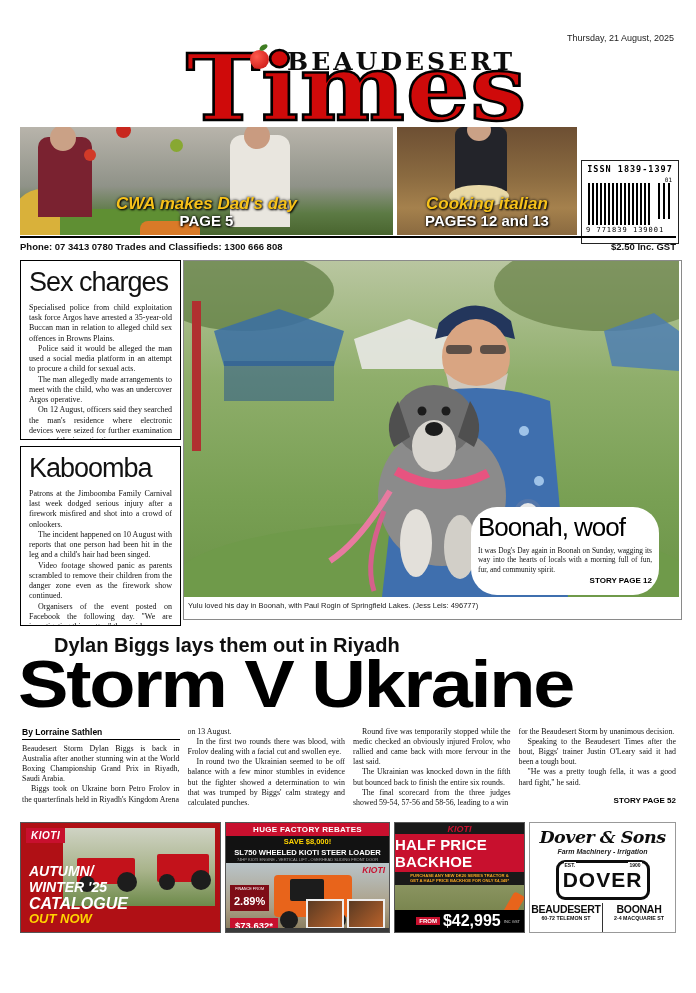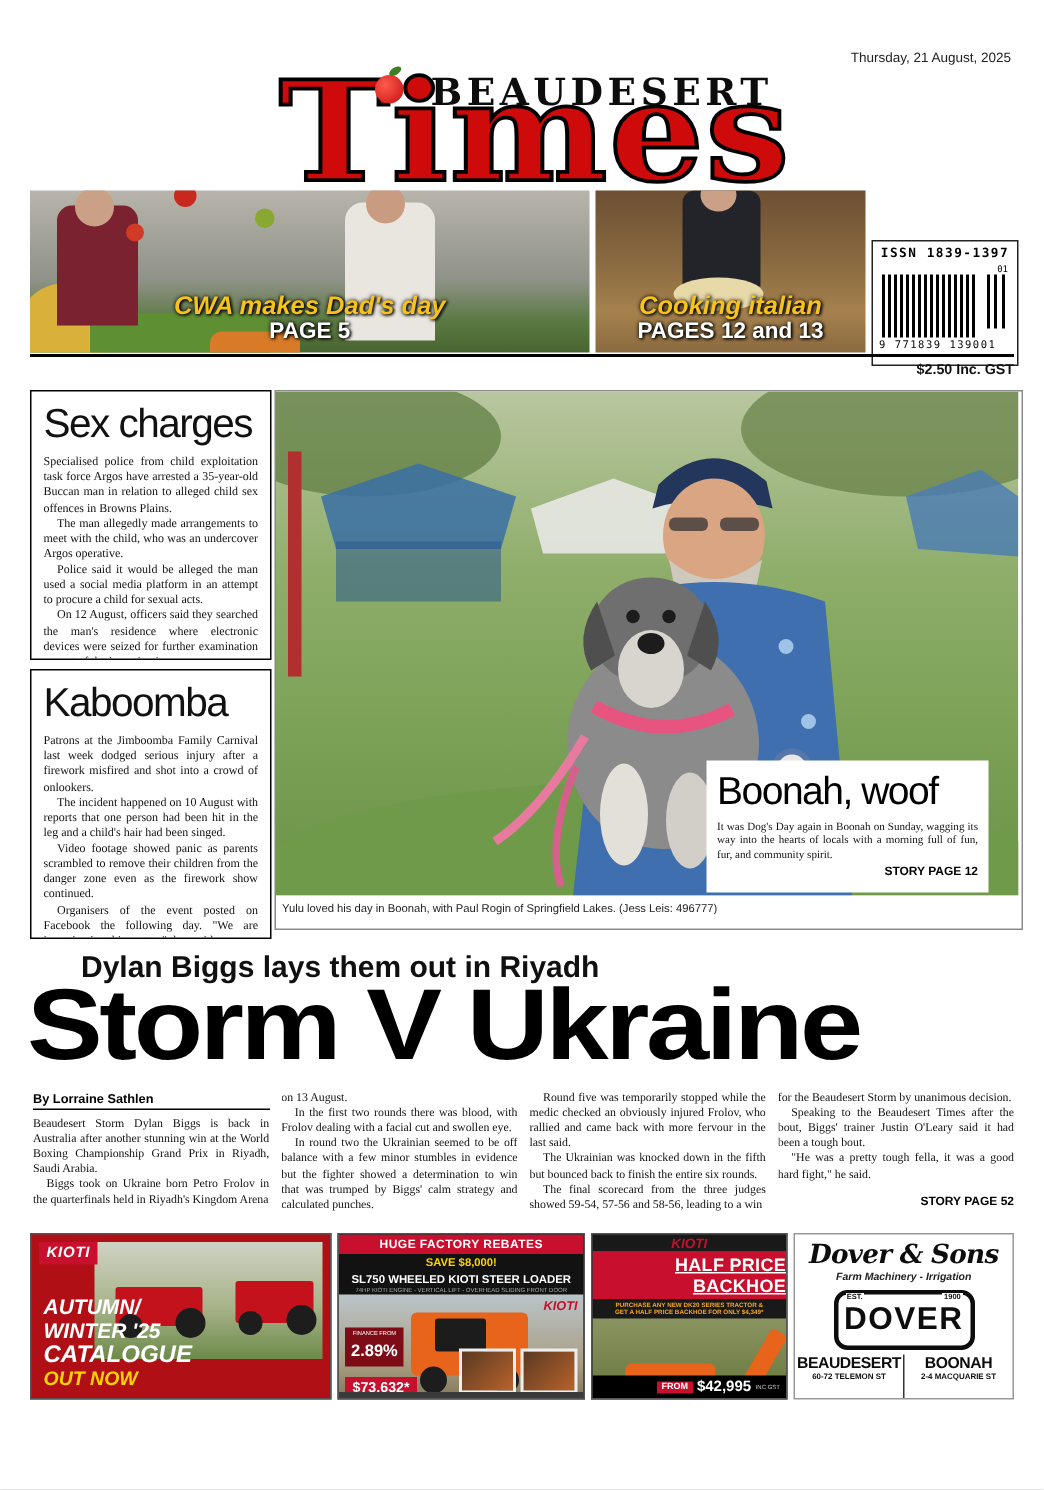--- a/index.html
+++ b/index.html
@@ -49,21 +49,21 @@
   .newsbox h2{margin:2px 0 5px 0;font-weight:400;font-size:27px;letter-spacing:-1px;color:#111;}
   .bodytext{font-family:"Liberation Serif",serif;font-size:8px;line-height:1.28;text-align:justify;color:#111;}
   .bodytext p{margin:0;}
   .bodytext p.ind{text-indent:9px;}
   .storyref{font-size:8px;font-weight:bold;text-align:right;margin-top:2px;}
 
   
   .photo-wrap{top:260px;left:183px;width:497px;height:358px;border:1px solid #8a8a8a;background:#fff;}
   .photo{position:relative;width:495px;height:336px;overflow:hidden;}
   .caption{font-size:7.5px;color:#222;padding:4px 2px 0 4px;}
-  .boonah{position:absolute;left:287px;top:246px;width:188px;height:88px;background:#fff;padding:5px 7px;box-sizing:border-box;}
+  .boonah{position:absolute;left:287px;top:246px;width:188px;height:88px;background:#fff;padding:5px 7px;box-sizing:border-box;border-radius:26px;}
   .boonah h2{margin:0 0 3px 0;font-weight:400;font-size:26px;letter-spacing:-1px;}
   .boonah .bodytext{font-size:7.4px;}
 
   
   .kicker{top:634px;left:22px;font-size:20px;font-weight:bold;color:#101010;margin-left:32px;}
   .headline{top:650px;left:18px;font-size:67px;font-weight:bold;letter-spacing:-2px;color:#000;
             transform:scaleX(1.13);transform-origin:0 0;white-space:nowrap;line-height:1;}
   .cols{top:727px;left:22px;width:654px;height:92px;display:flex;gap:8px;}
   .col{flex:1;overflow:hidden;}
   .byline{font-size:8.5px;font-weight:bold;border-bottom:1px solid #000;padding-bottom:2px;margin-bottom:4px;}
@@ -95,31 +95,31 @@
   .fin .l{font-size:3.8px;display:block;}
   .fin .r{font-size:11px;font-weight:bold;line-height:1;}
   .price-tag{position:absolute;left:4px;bottom:4px;background:#c8102e;color:#fff;font-weight:bold;font-size:9.5px;padding:2px 5px;}
   .insets{position:absolute;right:4px;bottom:8px;display:flex;gap:3px;}
   .insets div{width:34px;height:26px;background:linear-gradient(135deg,#5a3a22,#b9622b);border:2px solid #eee;}
   .brandsm{position:absolute;top:2px;right:4px;color:#c8102e;font-weight:bold;font-style:italic;font-size:8.5px;}
   .legal{position:absolute;bottom:0;left:0;right:0;height:4px;background:#3a3a3a;}
 
   .ad3{width:131px;background:#191919;color:#fff;}
   .ad3 .brand{color:#c8102e;font-weight:bold;font-style:italic;font-size:9px;text-align:center;padding-top:1px;}
-  .ad3 .banner{background:#c8102e;font-weight:bold;font-size:12px;text-align:right;padding:2px 0;letter-spacing:.2px;text-decoration:underline;}
+  .ad3 .banner{background:#c8102e;font-weight:bold;font-size:15px;text-align:left;padding:2px 0;letter-spacing:.2px;}
   .ad3 .sub{color:#f5a623;font-size:4.2px;font-weight:bold;text-align:center;line-height:1.3;padding:1px 3px;}
   .ad3 .ph{position:relative;height:84px;background:linear-gradient(180deg,#8a9460 0%,#6d7a42 55%,#4d5a2c 100%);}
   .hoe-arm{position:absolute;right:10px;top:6px;width:12px;height:48px;background:#e8641b;transform:rotate(30deg);border-radius:3px;}
   .hoe-body{position:absolute;left:22px;top:30px;width:60px;height:30px;background:#e8641b;border-radius:4px;}
   .hoe-wheel{position:absolute;background:#141414;border-radius:50%;}
   .fin2{position:absolute;right:3px;bottom:20px;background:#fff;color:#7e0c16;text-align:center;padding:1px 3px;}
   .fin2 .r{font-size:8px;font-weight:bold;}
   .ad3 .pricebar{position:absolute;bottom:0;left:0;right:0;background:#000;display:flex;align-items:center;justify-content:flex-end;gap:3px;padding:2px 4px;}
   .ad3 .from{background:#c8102e;color:#fff;font-size:6px;font-weight:bold;padding:1px 3px;}
-  .ad3 .amt{font-size:10px;font-weight:bold;color:#fff;}
+  .ad3 .amt{font-size:16px;font-weight:bold;color:#fff;}
   .ad3 .sfx{font-size:4px;color:#ccc;}
 
   .ad4{flex:1;background:#fff;border:1px solid #999;text-align:center;color:#0d0d0d;}
   .dov-name{font-family:"DejaVu Serif",serif;font-weight:bold;font-style:italic;font-size:17.5px;margin-top:4px;letter-spacing:-.5px;}
   .dov-tag{font-size:7px;font-style:italic;font-weight:bold;color:#222;margin-top:1px;}
   .dov-badge{position:relative;width:88px;height:34px;margin:5px auto 3px auto;border:3px solid #0d0d0d;border-radius:9px;
              display:flex;align-items:center;justify-content:center;}
   .dov-badge .logo{font-size:21px;font-weight:bold;letter-spacing:1px;}
   .dov-badge .est{position:absolute;top:-1px;left:5px;font-size:5px;font-weight:bold;background:#fff;padding:0 1px;}
   .dov-badge .yr{position:absolute;top:-1px;right:5px;font-size:5px;font-weight:bold;background:#fff;padding:0 1px;}
@@ -178,29 +178,30 @@
     <div class="barcode-wrap">
       <div class="bars-main"></div>
       <div class="bars-side"></div>
       <div class="bc-suffix">01</div>
     </div>
     <div class="bc-digits">9 771839 139001</div>
   </div>
 
   <div class="abs toprule"></div>
   <div class="abs phoneline">
+    <span>Phone: 07 3413 0780   Trades and Classifieds: 1300 666 808</span>
     <span class="price">$2.50 Inc. GST</span>
   </div>
 
   <div class="abs newsbox box1">
     <h2>Sex charges</h2>
     <div class="bodytext">
       <p>Specialised police from child exploitation task force Argos have arrested a 35-year-old Buccan man in relation to alleged child sex offences in Browns Plains.</p>
+      <p class="ind">Police said it would be alleged the man used a social media platform in an attempt to procure a child for sexual acts.</p>
       <p class="ind">The man allegedly made arrangements to meet with the child, who was an undercover Argos operative.</p>
-      <p class="ind">Police said it would be alleged the man used a social media platform in an attempt to procure a child for sexual acts.</p>
       <p class="ind">On 12 August, officers said they searched the man's residence where electronic devices were seized for further examination as part of the investigation.</p>
     </div>
 
   </div>
 
   <div class="abs newsbox box2">
     <h2>Kaboomba</h2>
     <div class="bodytext">
       <p>Patrons at the Jimboomba Family Carnival last week dodged serious injury after a firework misfired and shot into a crowd of onlookers.</p>
       <p class="ind">The incident happened on 10 August with reports that one person had been hit in the leg and a child's hair had been singed.</p>

